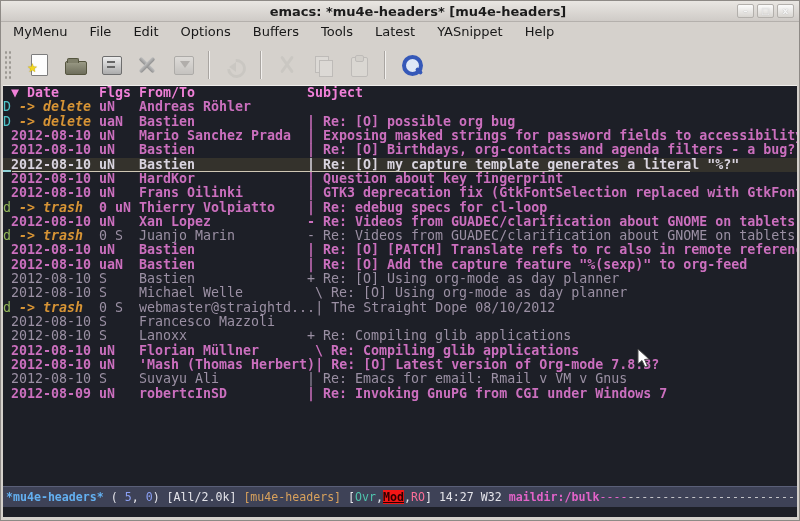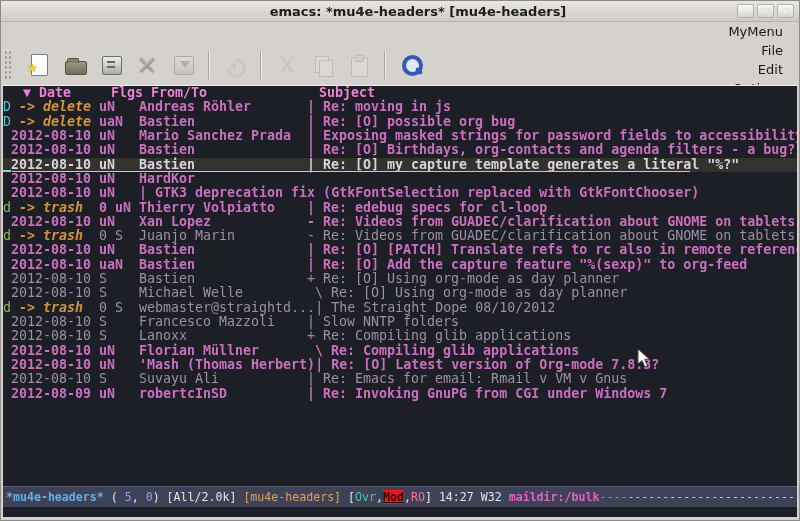--- a/index.html
+++ b/index.html
@@ -8,21 +8,21 @@
          font-family:"DejaVu Sans",sans-serif;overflow:hidden;}
   
   .titlebar{height:21px;display:flex;align-items:center;justify-content:center;position:relative;
             background:linear-gradient(#e9e6e2,#cfcbc7);border-bottom:1px solid #b4b0ac;padding-left:36px;}
   .title-text{font-size:13px;font-weight:bold;color:#1c1c1c;}
   .winbtns{position:absolute;right:5px;top:3px;display:flex;gap:3px;}
   .winbtn{width:17px;height:14px;border:1px solid #b3b0ac;border-radius:2px;
           background:linear-gradient(#fbfbfb,#d8d5d1);color:#f6f6f6;font-size:9px;font-weight:bold;
           display:flex;align-items:center;justify-content:center;text-shadow:0 0 1px #9a9a9a;}
   
-  .menubar{height:22px;display:flex;align-items:flex-end;padding-left:6px;background:#d5d1cc;flex-direction:column;}
+  .menubar{height:22px;display:flex;align-items:flex-start;padding-left:6px;background:#d5d1cc;}
   .menu-item{font-size:13px;color:#181818;padding:2px 6px;margin-right:10px;}
   
   .toolbar{height:41px;display:flex;align-items:center;background:#d5d1cc;padding-left:3px;}
   .tb-grip{width:9px;height:30px;margin-right:8px;
            background-image:radial-gradient(circle,#9b9892 1px,rgba(0,0,0,0) 1.4px);
            background-size:4px 5px;}
   .tb-btn{width:24px;height:24px;margin:0 6px;position:relative;}
   .tb-btn.disabled{opacity:.38;}
   .tb-sep{width:2px;height:28px;margin:0 7px;border-left:1px solid #a9a5a1;border-right:1px solid #f2f0ee;}
   .new-file-icon::before{content:"";position:absolute;left:4px;top:1px;width:15px;height:20px;
@@ -68,21 +68,21 @@
   
   .bufwrap{margin:0 2px;}
   .buffer{position:relative;height:401px;background:#1d1f27;border-top:1px solid #efedea;
           overflow:hidden;font-family:"DejaVu Sans Mono",monospace;font-size:13.3px;color:#9b90a4;}
   .line{display:flex;height:14.32px;line-height:14.3px;white-space:pre;}
   .ci{flex:0 0 8px;width:8px;}
   .cd{flex:0 0 88px;width:88px;overflow:hidden;}
   .cf{flex:0 0 40px;width:40px;overflow:hidden;}
   .cfm{flex:0 0 auto;min-width:168px;}
   .cs{flex:0 0 auto;}
-  .hdr{color:#f080d8;font-weight:bold;margin-left:12px;}
+  .hdr{color:#f080d8;font-weight:bold;}
   .msg.unread{color:#cb6fbe;font-weight:bold;}
   .msg.read{color:#9b90a4;font-weight:normal;}
   .msg .mark-D{color:#4fc3c9;font-weight:normal;}
   .msg .mark-d{color:#93b659;font-weight:normal;}
   .msg .cd.action{color:#d79435;font-style:italic;font-weight:bold;}
   .msg.current{background:#34322c;color:#d9d4df;}
   .end-line{color:#d79435;font-style:italic;font-weight:bold;}
   .hl-underline{position:absolute;left:9px;top:85px;width:678px;height:1px;background:#cfc7b5;}
   .fringe-mark{position:absolute;left:0;top:84px;width:8px;height:2px;background:#8fd2d8;}
   .mouse{position:absolute;left:634px;top:262px;}
@@ -138,36 +138,36 @@
       <div class="tb-btn cut-icon disabled"></div>
       <div class="tb-btn copy-icon disabled"></div>
       <div class="tb-btn paste-icon disabled"></div>
       <div class="tb-sep"></div>
       <div class="tb-btn search-icon"></div>
     </div>
   <div class="bufwrap">
     <div class="buffer">
       <div class="line hdr" id="header-line"><span class="ci"></span><span class="cd">▼ Date</span><span class="cf">Flgs</span><span class="cfm">From/To</span><span class="cs">Subject</span></div>
       <div id="rows">
-          <div class="line msg unread"><span class="ci mark-D">D</span><span class="cd action"> -&gt; delete</span><span class="cf">uN</span><span class="cfm">Andreas Röhler</span><span class="cs">| Re: moving in js</span></div>
+          <div class="line msg unread"><span class="ci mark-D">D</span><span class="cd action"> -&gt; delete</span><span class="cf">uN</span><span class="cfm">Andreas Röhler</span></div>
           <div class="line msg unread"><span class="ci mark-D">D</span><span class="cd action"> -&gt; delete</span><span class="cf">uaN</span><span class="cfm">Bastien</span><span class="cs">| Re: [O] possible org bug</span></div>
           <div class="line msg unread"><span class="ci"> </span><span class="cd">2012-08-10</span><span class="cf">uN</span><span class="cfm">Mario Sanchez Prada</span><span class="cs">| Exposing masked strings for password fields to accessibility</span></div>
           <div class="line msg unread"><span class="ci"> </span><span class="cd">2012-08-10</span><span class="cf">uN</span><span class="cfm">Bastien</span><span class="cs">| Re: [O] Birthdays, org-contacts and agenda filters - a bug?</span></div>
           <div class="line msg unread current"><span class="ci"> </span><span class="cd">2012-08-10</span><span class="cf">uN</span><span class="cfm">Bastien</span><span class="cs">| Re: [O] my capture template generates a literal "%?"</span></div>
-          <div class="line msg unread"><span class="ci"> </span><span class="cd">2012-08-10</span><span class="cf">uN</span><span class="cfm">HardKor</span></div>
-          <div class="line msg unread"><span class="ci"> </span><span class="cd">2012-08-10</span><span class="cf">uN</span><span class="cs">| GTK3 deprecation fix (GtkFontSelection replaced with GtkFontChooser)</span></div>
+          <div class="line msg unread"><span class="ci"> </span><span class="cd">2012-08-10</span><span class="cf">uN</span><span class="cfm">HardKor</span><span class="cs">| Question about key fingerprint</span></div>
+          <div class="line msg unread"><span class="ci"> </span><span class="cd">2012-08-10</span><span class="cf">uN</span><span class="cfm">Frans Oilinki</span><span class="cs">| GTK3 deprecation fix (GtkFontSelection replaced with GtkFontChooser)</span></div>
           <div class="line msg unread"><span class="ci mark-d">d</span><span class="cd action"> -&gt; trash</span><span class="cf">0 uN</span><span class="cfm">Thierry Volpiatto</span><span class="cs">| Re: edebug specs for cl-loop</span></div>
           <div class="line msg unread"><span class="ci"> </span><span class="cd">2012-08-10</span><span class="cf">uN</span><span class="cfm">Xan Lopez</span><span class="cs">- Re: Videos from GUADEC/clarification about GNOME on tablets</span></div>
           <div class="line msg read"><span class="ci mark-d">d</span><span class="cd action"> -&gt; trash</span><span class="cf">0 S</span><span class="cfm">Juanjo Marin</span><span class="cs">- Re: Videos from GUADEC/clarification about GNOME on tablets</span></div>
           <div class="line msg unread"><span class="ci"> </span><span class="cd">2012-08-10</span><span class="cf">uN</span><span class="cfm">Bastien</span><span class="cs">| Re: [O] [PATCH] Translate refs to rc also in remote references</span></div>
           <div class="line msg unread"><span class="ci"> </span><span class="cd">2012-08-10</span><span class="cf">uaN</span><span class="cfm">Bastien</span><span class="cs">| Re: [O] Add the capture feature "%(sexp)" to org-feed</span></div>
           <div class="line msg read"><span class="ci"> </span><span class="cd">2012-08-10</span><span class="cf">S</span><span class="cfm">Bastien</span><span class="cs">+ Re: [O] Using org-mode as day planner</span></div>
           <div class="line msg read"><span class="ci"> </span><span class="cd">2012-08-10</span><span class="cf">S</span><span class="cfm">Michael Welle</span><span class="cs"> \ Re: [O] Using org-mode as day planner</span></div>
           <div class="line msg read"><span class="ci mark-d">d</span><span class="cd action"> -&gt; trash</span><span class="cf">0 S</span><span class="cfm">webmaster@straightd...</span><span class="cs">| The Straight Dope 08/10/2012</span></div>
-          <div class="line msg read"><span class="ci"> </span><span class="cd">2012-08-10</span><span class="cf">S</span><span class="cfm">Francesco Mazzoli</span><span class="cs">| Slow NNTP folders</span></div>
+          <div class="line msg read"><span class="ci"> </span><span class="cd">2012-08-10</span><span class="cf">S</span><span class="cfm">Francesco Mazzoli</span></div>
           <div class="line msg read"><span class="ci"> </span><span class="cd">2012-08-10</span><span class="cf">S</span><span class="cfm">Lanoxx</span><span class="cs">+ Re: Compiling glib applications</span></div>
           <div class="line msg unread"><span class="ci"> </span><span class="cd">2012-08-10</span><span class="cf">uN</span><span class="cfm">Florian Müllner</span><span class="cs"> \ Re: Compiling glib applications</span></div>
           <div class="line msg unread"><span class="ci"> </span><span class="cd">2012-08-10</span><span class="cf">uN</span><span class="cfm">'Mash (Thomas Herbert)</span><span class="cs">| Re: [O] Latest version of Org-mode 7.8.3?</span></div>
           <div class="line msg read"><span class="ci"> </span><span class="cd">2012-08-10</span><span class="cf">S</span><span class="cfm">Suvayu Ali</span><span class="cs">| Re: Emacs for email: Rmail v VM v Gnus</span></div>
           <div class="line msg unread"><span class="ci"> </span><span class="cd">2012-08-09</span><span class="cf">uN</span><span class="cfm">robertcInSD</span><span class="cs">| Re: Invoking GnuPG from CGI under Windows 7</span></div>
         </div>
       <div class="hl-underline"></div>
       <div class="fringe-mark"></div>
       <svg class="mouse" width="14" height="21" viewBox="0 0 14 21">
         <polygon points="1,1 1,16 5,12.5 8,19 10.5,18 7.6,11.5 12,11" fill="#ffffff" stroke="#4a4a4a" stroke-width="1"></polygon>

